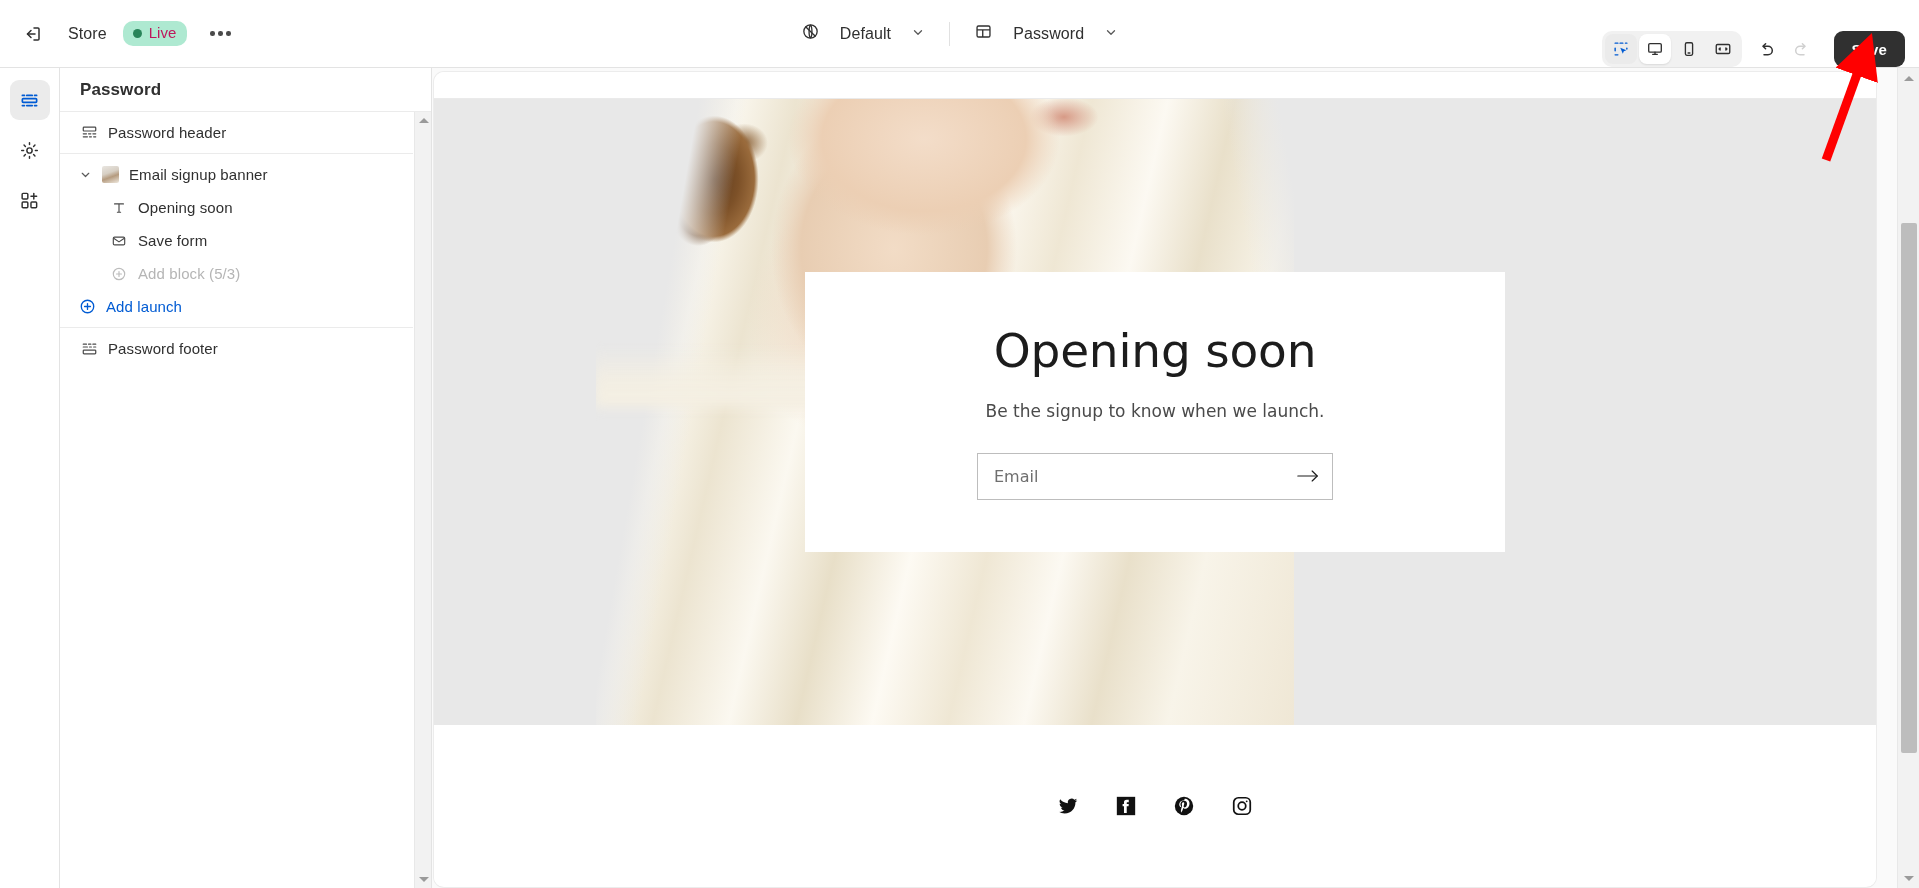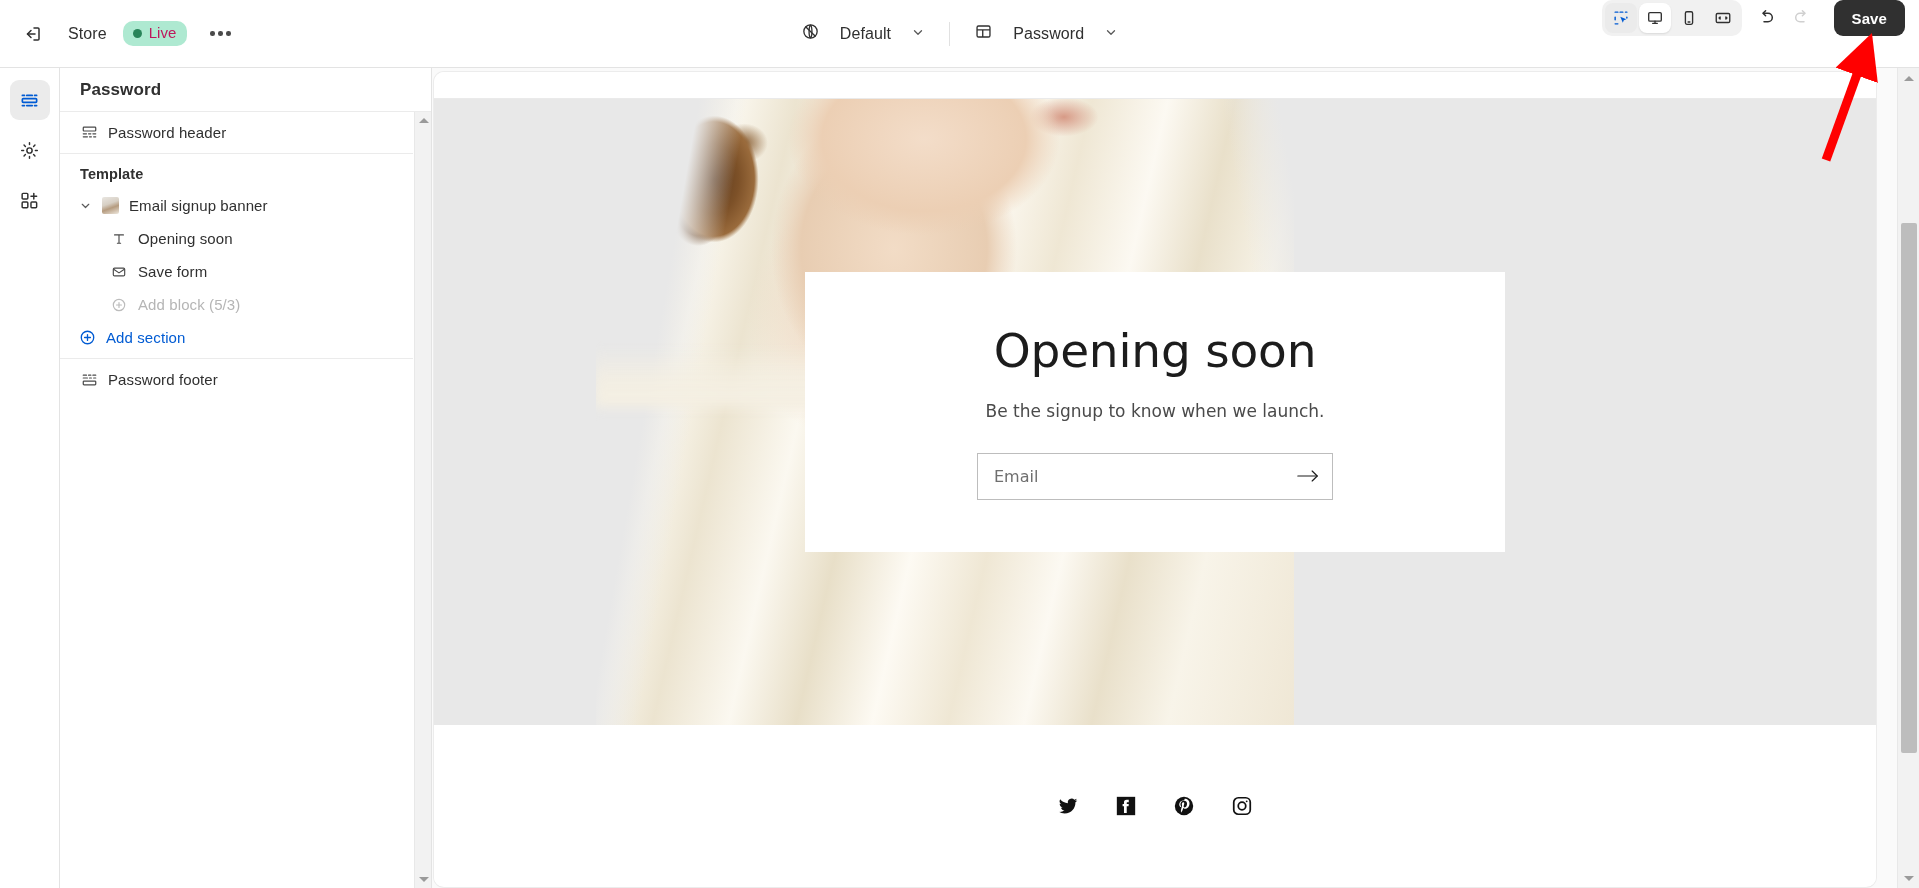--- a/index.html
+++ b/index.html
@@ -50,21 +50,21 @@
     display: flex; align-items: center; gap: 20px;
     padding: 6px 10px; border-radius: 8px; cursor: pointer;
     background: transparent; border: none;
     font-size: 16px; color: #303030;
   }
   .chip .lbl { letter-spacing: .1px; }
   .chip-sep { width: 1px; height: 24px; background: #e1e1e1; margin: 0 14px; }
 
   .tb-right {
     position: absolute; right: 14px; top: 0; height: 67px;
-    display: flex; align-items: flex-start; gap: 0;
+    display: flex; align-items: flex-end; gap: 0;
   }
   .seg {
     display: flex; align-items: center; gap: 2px;
     background: #f1f1f1; border-radius: 10px; padding: 3px;
   }
   .seg-btn {
     width: 32px; height: 30px; border-radius: 8px; border: none; cursor: pointer;
     background: transparent; display: flex; align-items: center; justify-content: center;
   }
   .seg-btn.on-blue { background: #ebebeb; }
@@ -395,23 +395,20 @@
               <svg width="17" height="17" viewBox="0 0 18 18" fill="none" stroke="#4a4a4a" stroke-width="1.3" stroke-linecap="round">
                 <rect x="2.4" y="3.4" width="13.2" height="4" rx=".8"></rect>
                 <path d="M2.4 10.4h3.4M8 10.4h2.4M12.6 10.4h3M2.4 13.6h4.4M9 13.6h2M13.4 13.6h2.2" stroke-dasharray="0"></path>
               </svg>
             </span>
             <span>Password header</span>
           </div>
         </div>
 
         <div class="grp">
-          <div class="row head static">
-            <span>Template</span>
-          </div>
 
           <div class="row indent1">
             <span class="caret">
               <svg width="13" height="13" viewBox="0 0 16 16" fill="none" stroke="#5a5a5a" stroke-width="1.5" stroke-linecap="round" stroke-linejoin="round">
                   <path d="M4 6.5 8 10.5 12 6.5"></path>
                 </svg>
             </span>
             <span class="thumb"></span>
             <span>Email signup banner</span>
           </div>
@@ -446,21 +443,21 @@
             <span>Add block (5/3)</span>
           </div>
 
           <div class="row indent1 link">
             <span class="row-ico">
               <svg width="17" height="17" viewBox="0 0 18 18" fill="none" stroke="#005bd3" stroke-width="1.4" stroke-linecap="round">
                 <circle cx="9" cy="9" r="6.6"></circle>
                   <path d="M9 5.9v6.2M5.9 9h6.2"></path>
               </svg>
             </span>
-            <span>Add section</span>
+            <span>Add launch</span>
           </div>
         </div>
 
         <div class="grp no-border">
           <div class="row">
             <span class="row-ico">
               <svg width="17" height="17" viewBox="0 0 18 18" fill="none" stroke="#4a4a4a" stroke-width="1.3" stroke-linecap="round">
                 <path d="M2.4 4.4h3.4M8 4.4h2.4M12.6 4.4h3M2.4 7.4h4.4M9 7.4h2M13.4 7.4h2.2"></path>
                 <rect x="2.4" y="10.6" width="13.2" height="4" rx=".8"></rect>
               </svg>

